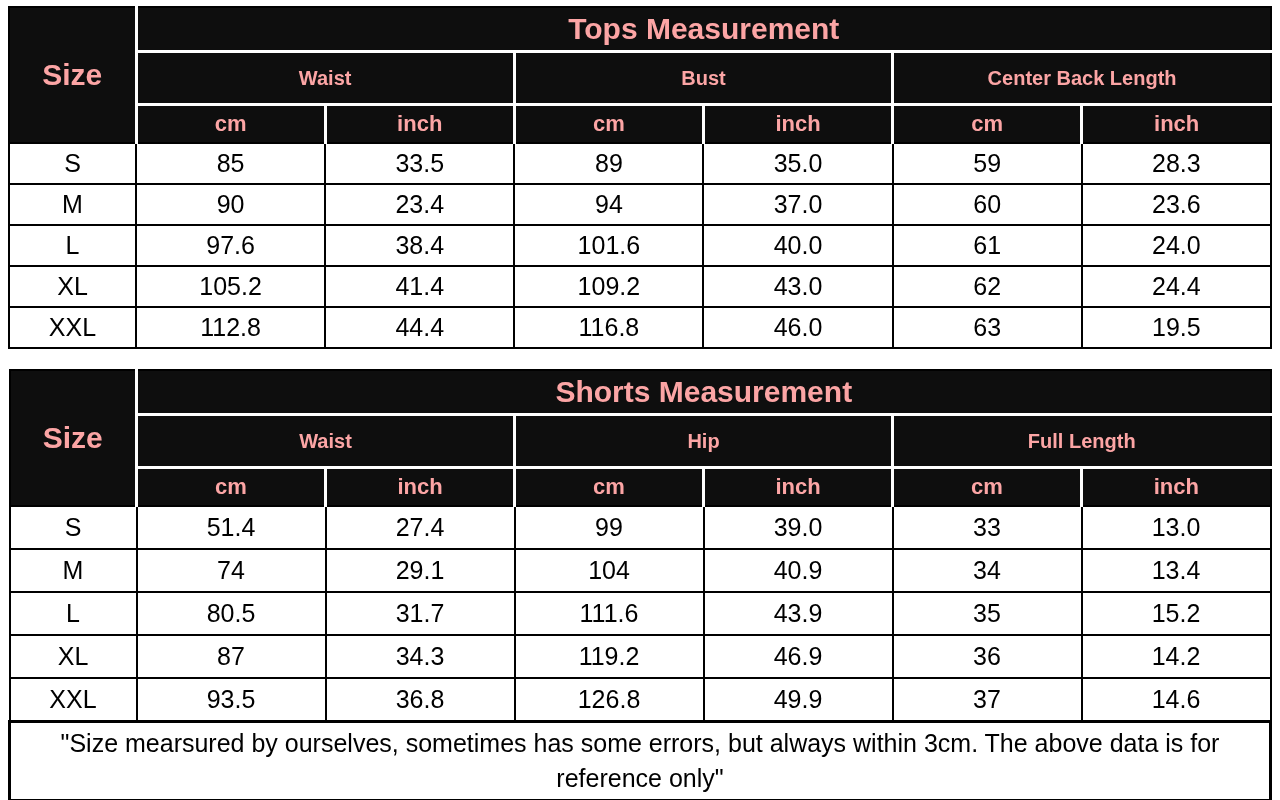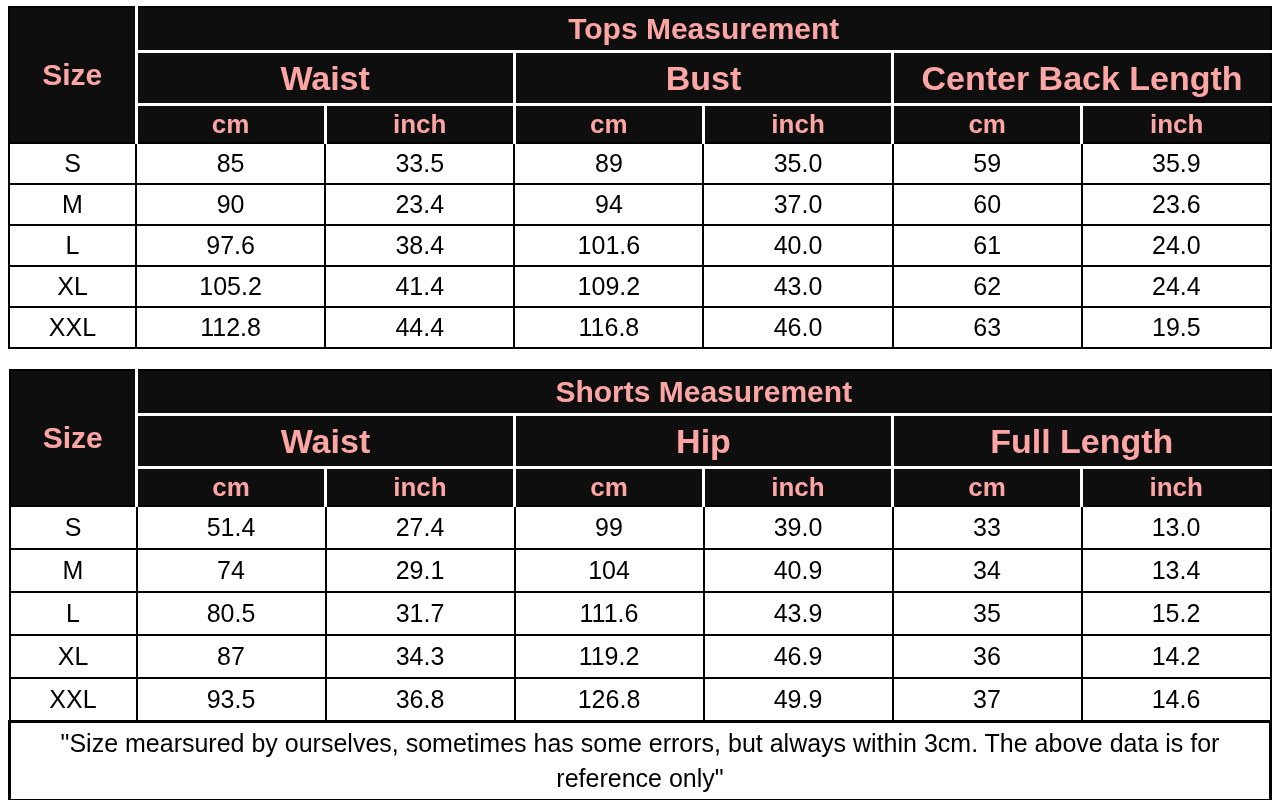--- a/index.html
+++ b/index.html
@@ -32,22 +32,22 @@
   thead th {
     background: #0e0e0e;
     color: #fca5a5;
     border: 3px solid #ffffff;
     font-weight: bold;
     text-align: center;
     vertical-align: middle;
     padding: 0;
   }
   thead tr.banner-row th { font-size: 30px; height: 42px; }
-  thead tr.group-row  th { font-size: 34px; height: 50px; }
-  thead tr.unit-row   th { font-size: 26px; height: 36px; }
+  thead tr.group-row  th { font-size: 20px; height: 50px; }
+  thead tr.unit-row   th { font-size: 22px; height: 36px; }
   thead th.corner     { font-size: 30px; margin-left: 16px; }
 
   
   thead tr.banner-row th { border-top: 2px solid #000000; }
   thead th.corner {
     border-left: 2px solid #000000;
     border-bottom: 2px solid #000000;
   }
   thead tr th:last-child { border-right: 2px solid #000000; }
   thead tr.unit-row th { border-bottom: 2px solid #000000; }
@@ -107,21 +107,21 @@
       </tr>
     </thead>
     <tbody>
         <tr>
           <td>S</td>
           <td>85</td>
           <td>33.5</td>
           <td>89</td>
           <td>35.0</td>
           <td>59</td>
-          <td>35.9</td>
+          <td>28.3</td>
         </tr>
         <tr>
           <td>M</td>
           <td>90</td>
           <td>23.4</td>
           <td>94</td>
           <td>37.0</td>
           <td>60</td>
           <td>23.6</td>
         </tr>

